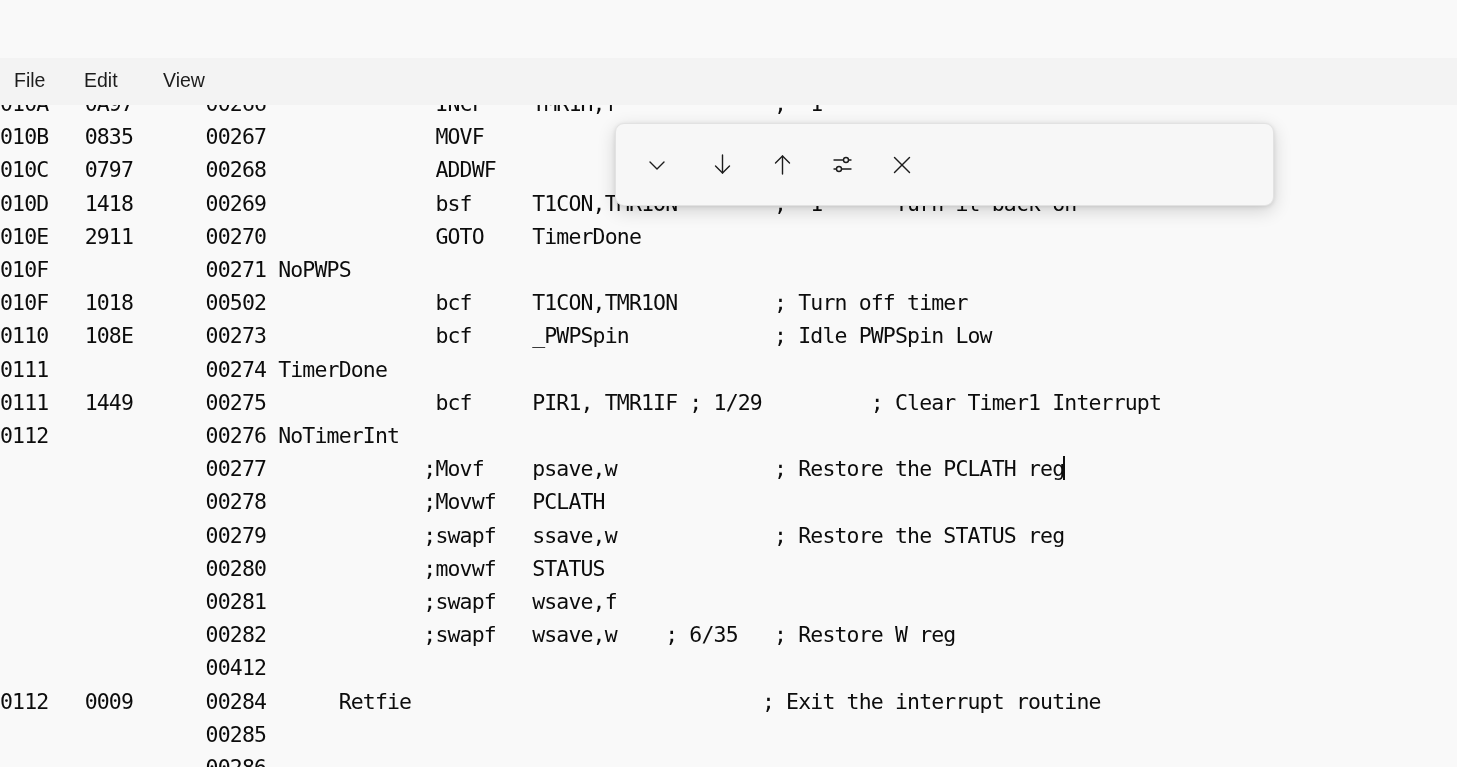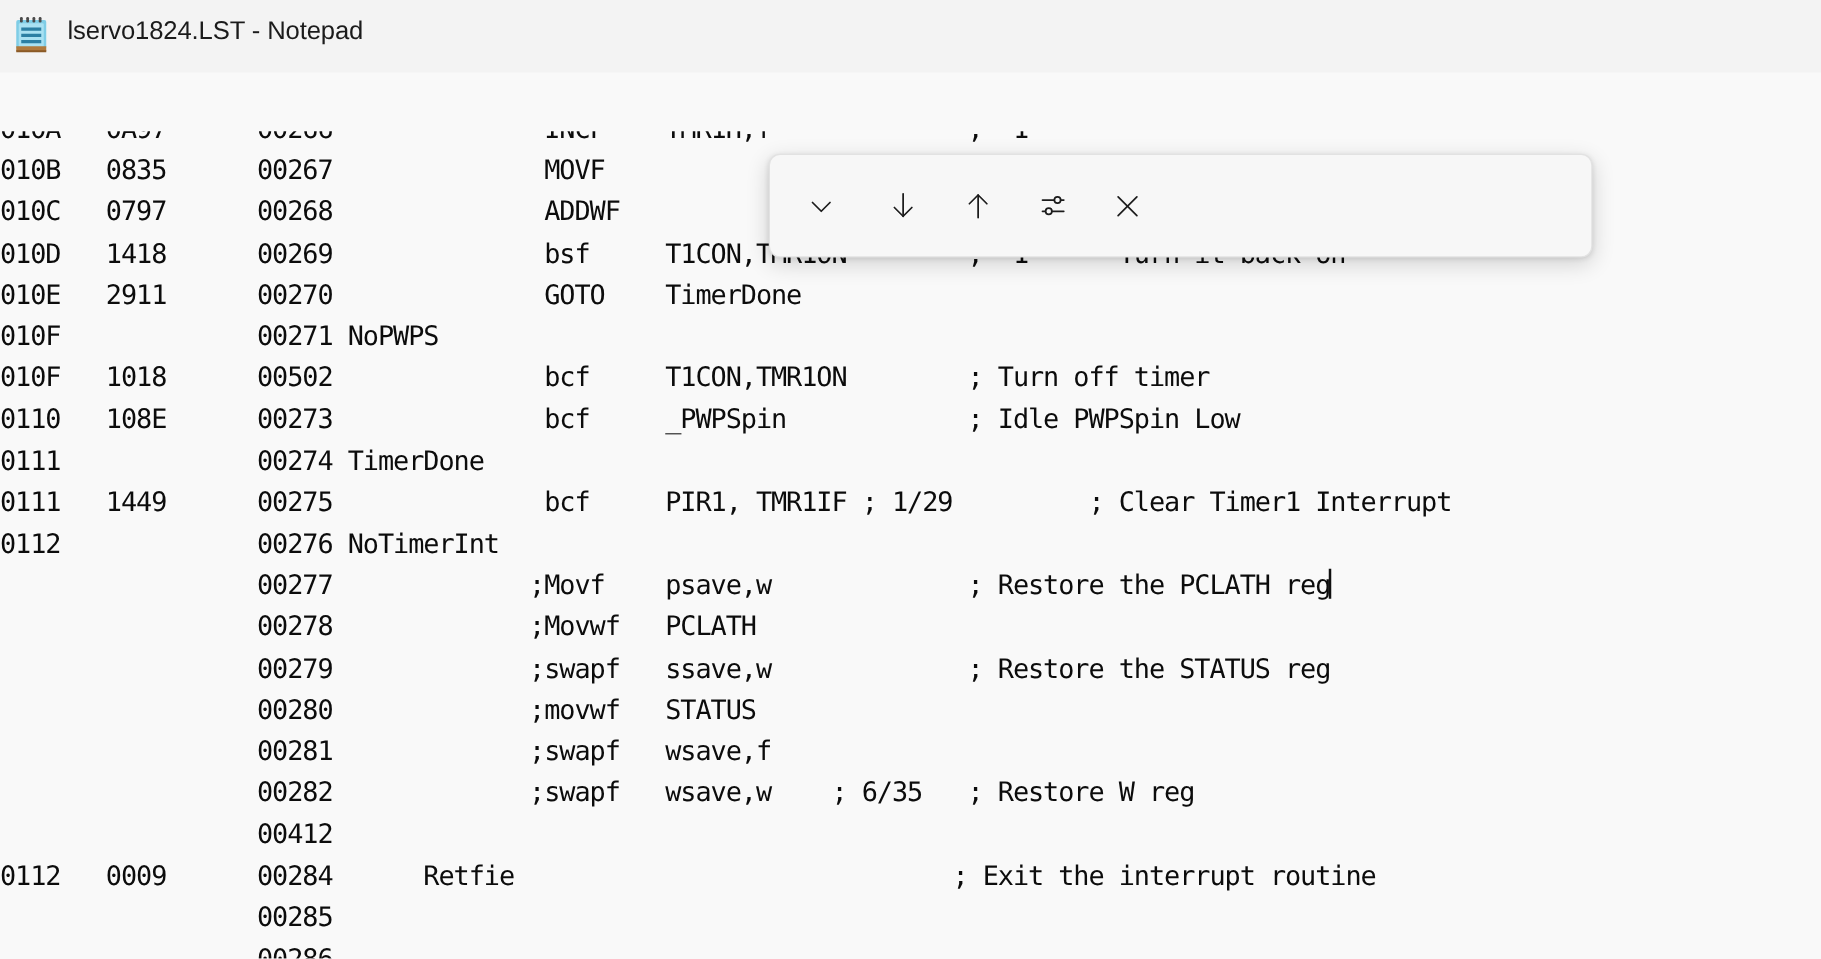--- a/index.html
+++ b/index.html
@@ -179,39 +179,26 @@
     gap: 16px;
   }
 
   svg { display: block; }
 </style>
 </head>
 <body>
 
 <div id="app">
 
-  <div class="titlebar">
-    <span class="app-icon">
-      <svg width="30" height="32" viewBox="0 0 30 32">
-        <rect x="3" y="4" width="24" height="23" rx="1.5" fill="#7fcde6"></rect>
-        <rect x="5" y="6.5" width="20" height="19" rx="1" fill="#a9e1f2"></rect>
-        <rect x="3" y="25" width="24" height="4" fill="#b07a3d"></rect>
-        <rect x="3" y="28.2" width="24" height="1.6" fill="#8a5a26"></rect>
-        <rect x="7" y="10" width="16" height="2.6" fill="#2b7fa3"></rect>
-        <rect x="7" y="15" width="16" height="2.6" fill="#2b7fa3"></rect>
-        <rect x="7" y="20" width="16" height="2.6" fill="#2b7fa3"></rect>
-        <rect x="6" y="1.5" width="2.2" height="4.5" rx="1" fill="#4a4a4a"></rect>
-        <rect x="11" y="1.5" width="2.2" height="4.5" rx="1" fill="#4a4a4a"></rect>
-        <rect x="16" y="1.5" width="2.2" height="4.5" rx="1" fill="#4a4a4a"></rect>
-        <rect x="21" y="1.5" width="2.2" height="4.5" rx="1" fill="#4a4a4a"></rect>
-      </svg>
-    </span>
-    <span class="titlebar-text">lservo1824.LST - Notepad</span>
+
+  <div class="menubar">
+    <div class="menu-item" id="menu-file">File</div>
+    <div class="menu-item" id="menu-edit">Edit</div>
+    <div class="menu-item" id="menu-view">View</div>
   </div>
-
 
   <div class="editor">
     <div class="code"><span>010A   0A97      00266              INCF    TMR1H,f             ;  1</span>
 <span>010B   0835      00267              MOVF</span>
 <span>010C   0797      00268              ADDWF</span>
 <span>010D   1418      00269              bsf     T1CON,TMR1ON        ;  1      Turn it back on</span>
 <span>010E   2911      00270              GOTO    TimerDone</span>
 <span>010F             00271 NoPWPS</span>
 <span>010F   1018      00502              bcf     T1CON,TMR1ON        ; Turn off timer</span>
 <span>0110   108E      00273              bcf     _PWPSpin            ; Idle PWPSpin Low</span>

